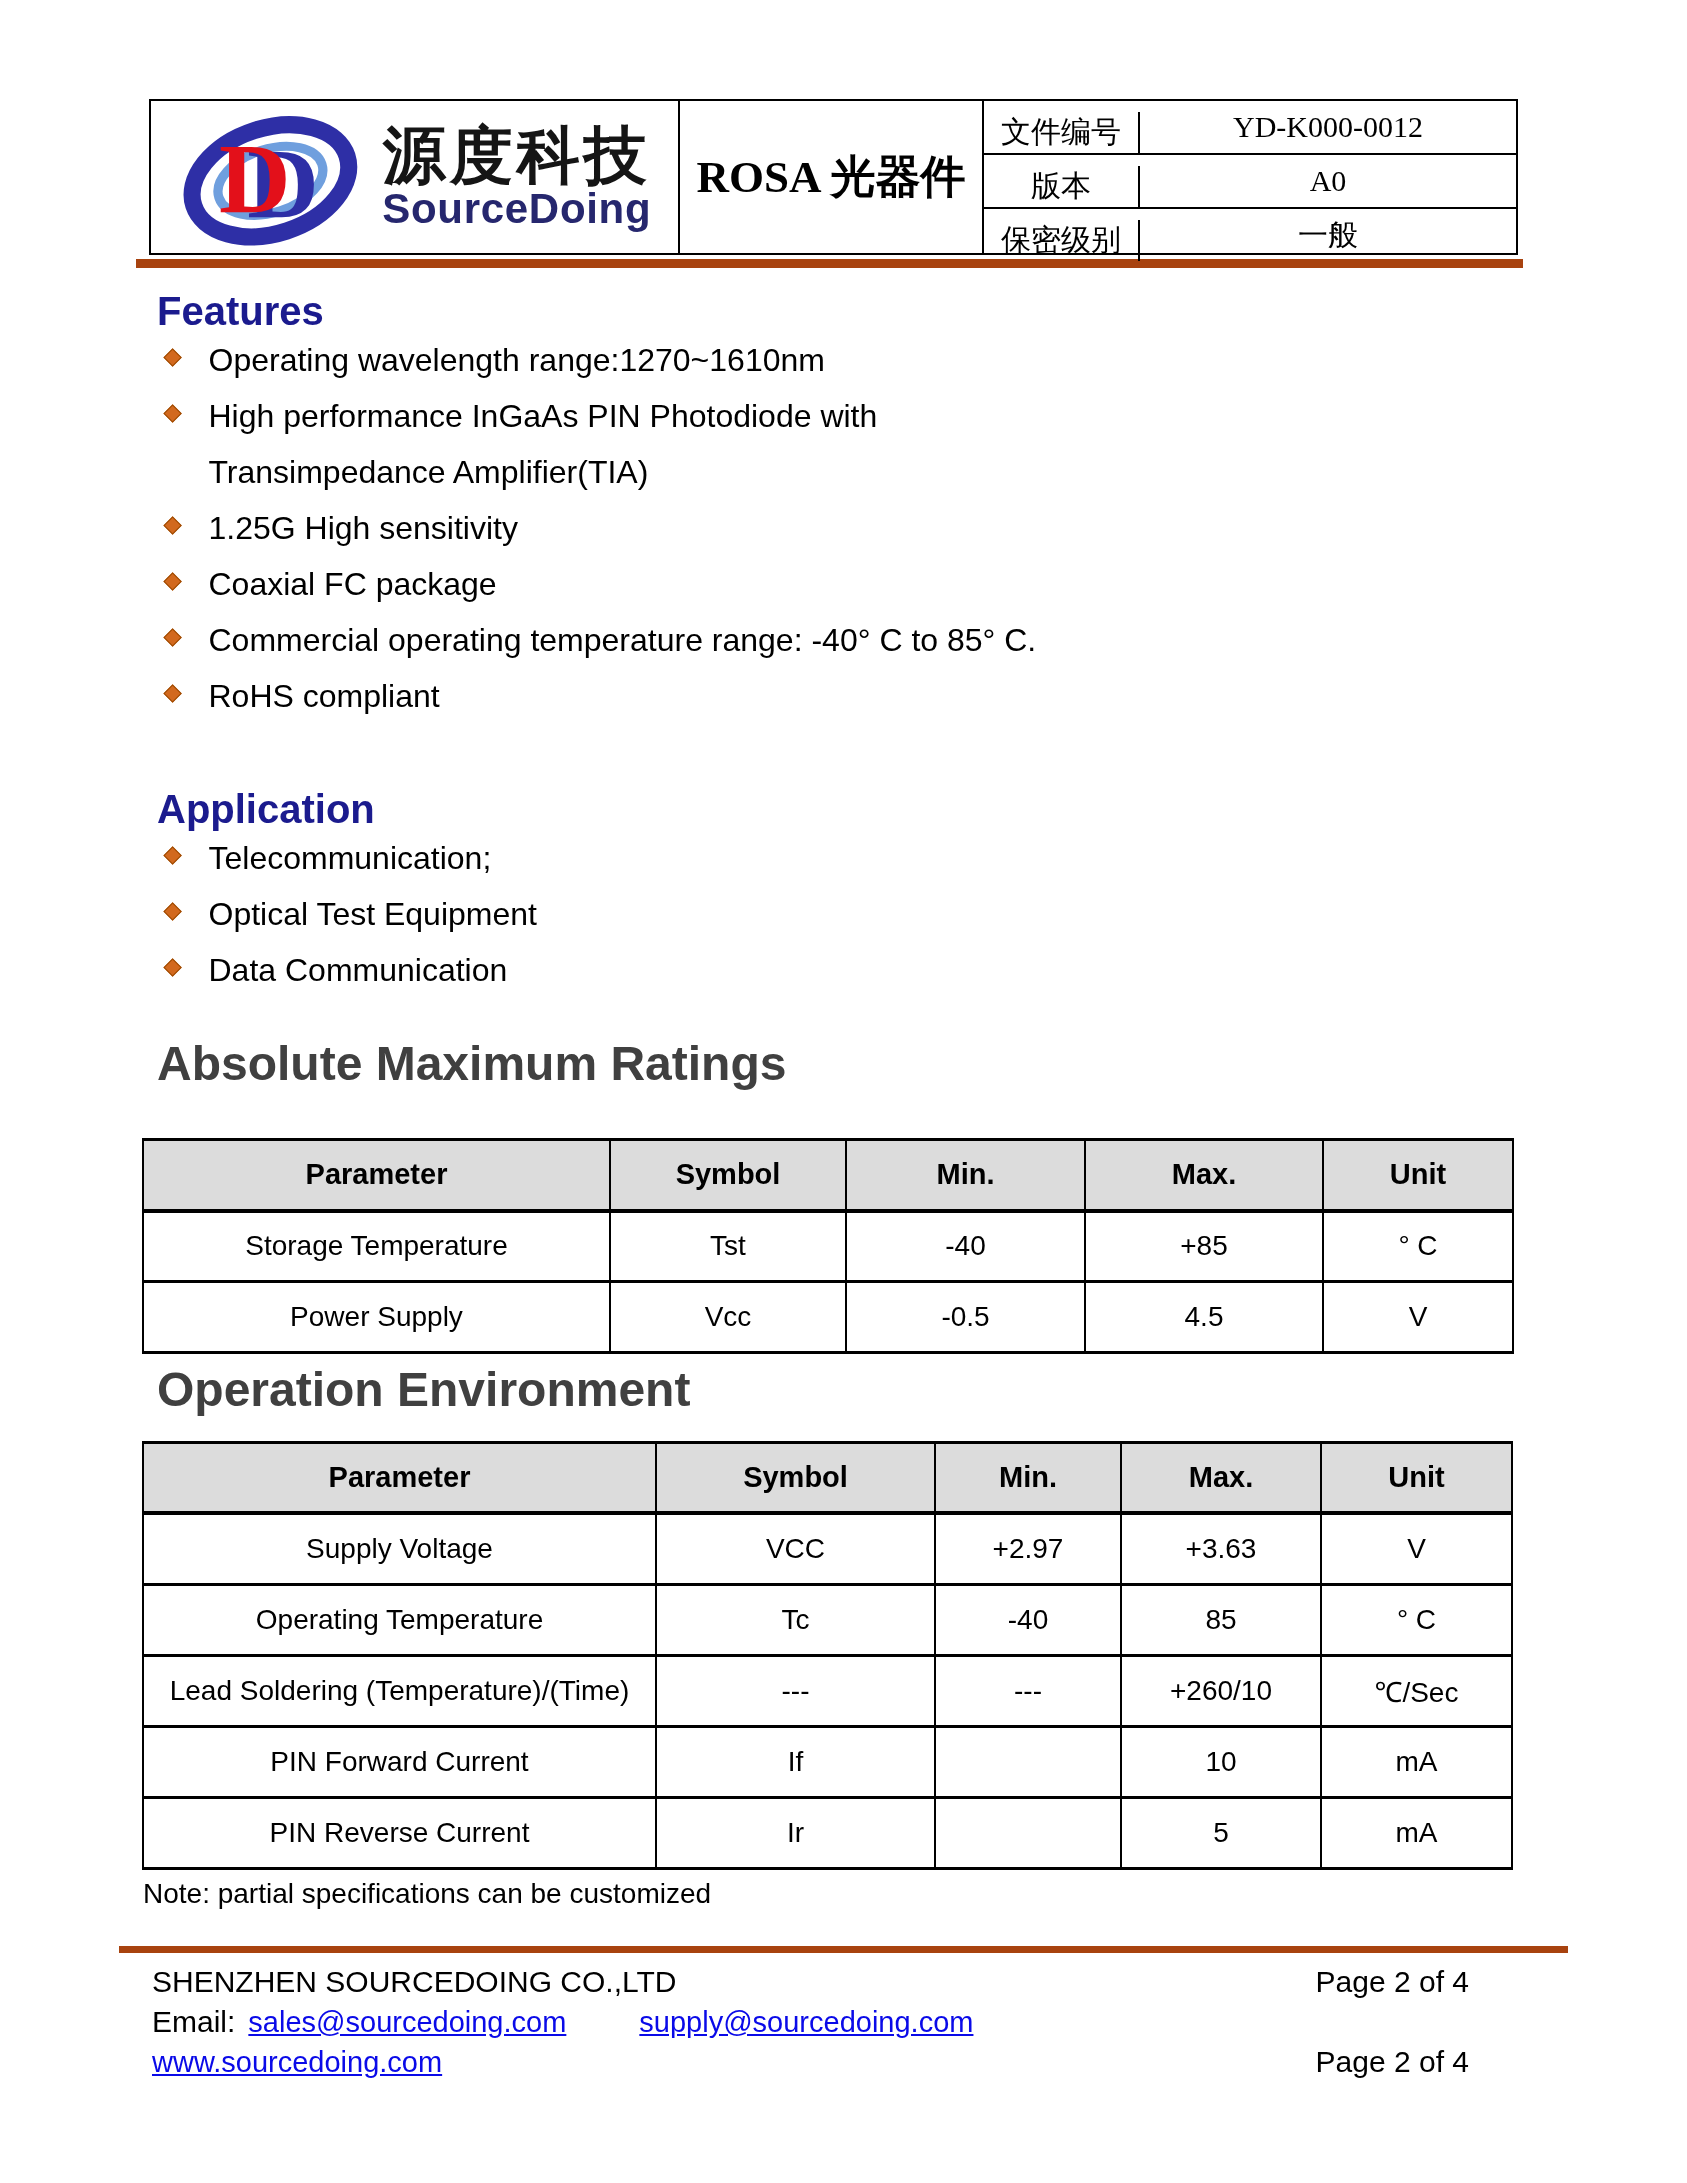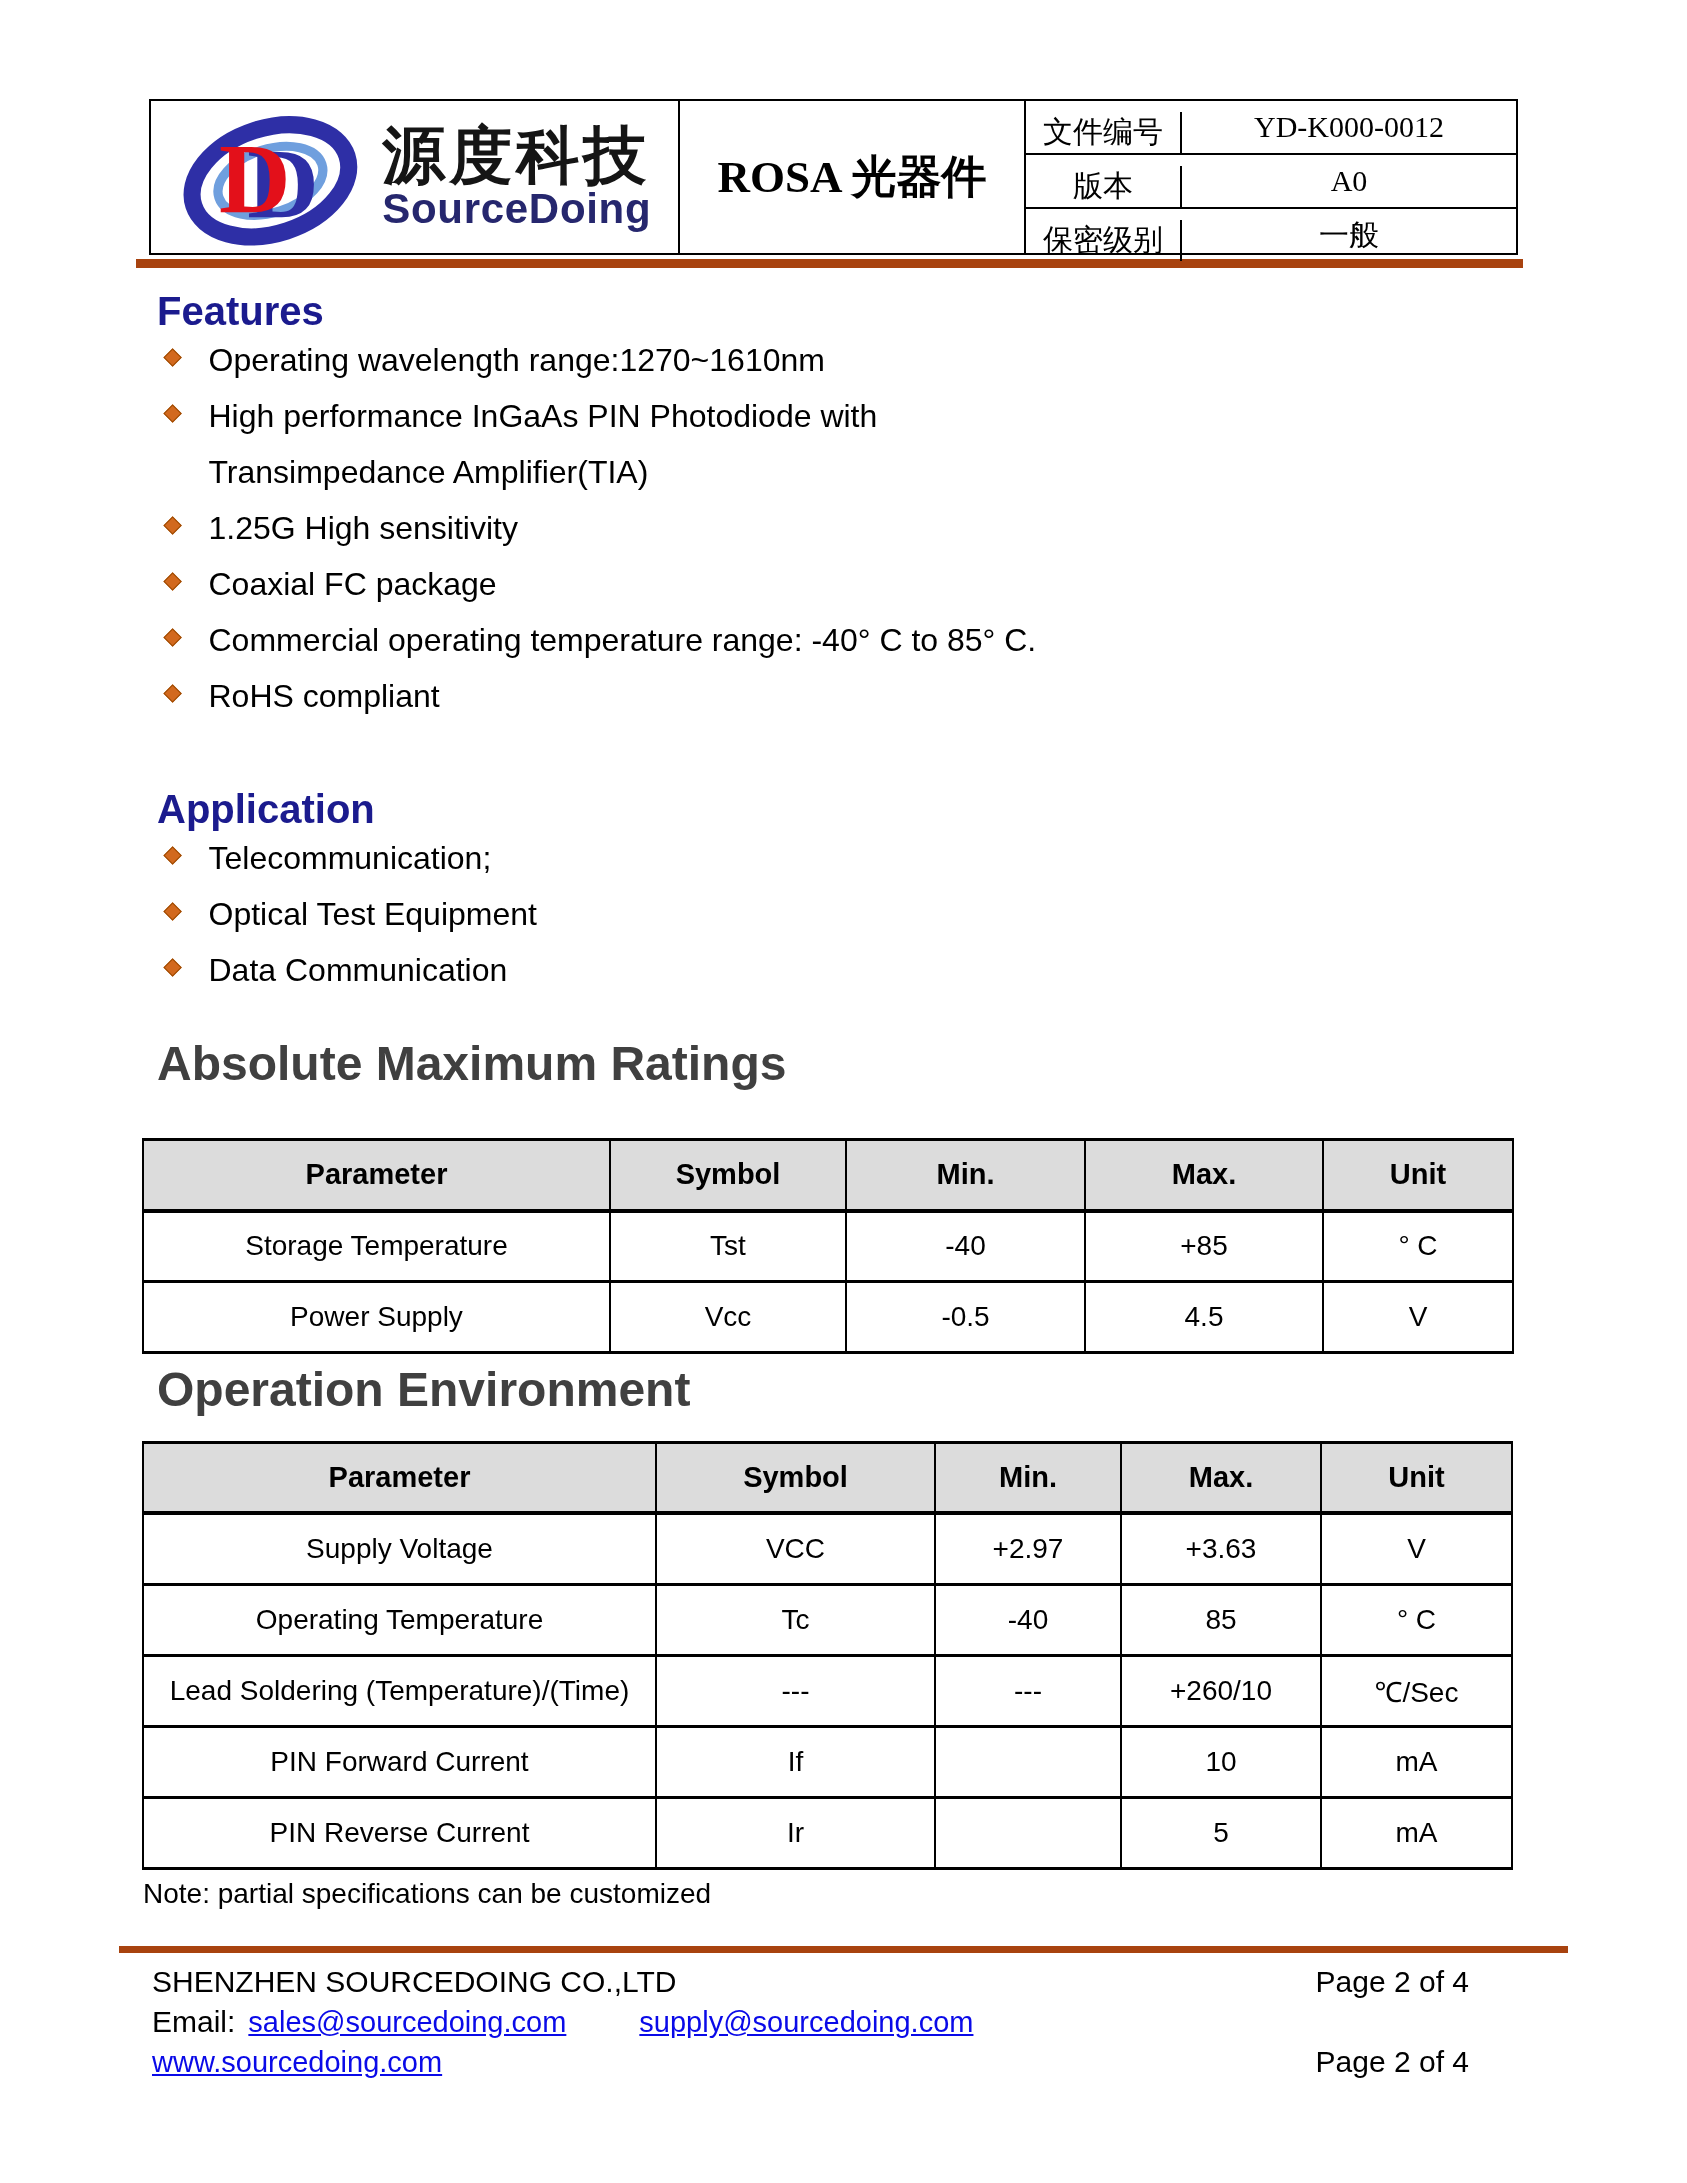--- a/index.html
+++ b/index.html
@@ -5,23 +5,23 @@
   html,body{margin:0;padding:0;}
   body{background:#ffffff;font-family:"Liberation Sans",sans-serif;color:#000;}
   .page{position:relative;width:1687px;height:2183px;background:#fff;overflow:hidden;}
   *{box-sizing:border-box;}
 
   
   .header-table{margin:99px 0 0 149px;width:1369px;height:156px;border:2px solid #000;display:flex;}
   .logo-cell{width:529px;border-right:2px solid #000;display:flex;align-items:center;justify-content:center;gap:6.6px;}
   .logo-mark{flex:none;}
   .logo-text{display:flex;flex-direction:column;line-height:1;}
-  .logo-cn{font-size:63px;font-weight:bold;color:#151515;letter-spacing:4px;}
+  .logo-cn{font-size:63px;font-weight:bold;color:#151515;letter-spacing:4px;text-align:center;}
   .logo-en{font-size:42px;font-weight:bold;color:#26276E;margin-top:1.3px;letter-spacing:0.7px;}
-  .title-cell{width:346px;border-right:2px solid #000;display:flex;align-items:center;justify-content:center;
+  .title-cell{width:304px;border-right:2px solid #000;display:flex;align-items:center;justify-content:center;
     font-family:"Liberation Serif",serif;font-weight:bold;font-size:45px;}
   .meta-block{flex:1;display:flex;flex-direction:column;}
   .meta-row{flex:1;display:flex;border-bottom:2.6px solid #000;}
   .meta-row:last-child{border-bottom:none;}
   .meta-label{width:156px;border-right:2px solid #000;display:flex;align-items:center;justify-content:center;
     font-family:"Liberation Serif",serif;font-size:30px;margin-top:11px;}
   .meta-value{flex:1;display:flex;align-items:center;justify-content:center;
     font-family:"Liberation Serif",serif;font-size:30px;}
 
   .top-rule{margin:4px 0 0 136px;width:1387px;height:8.6px;background:#A8430F;}

